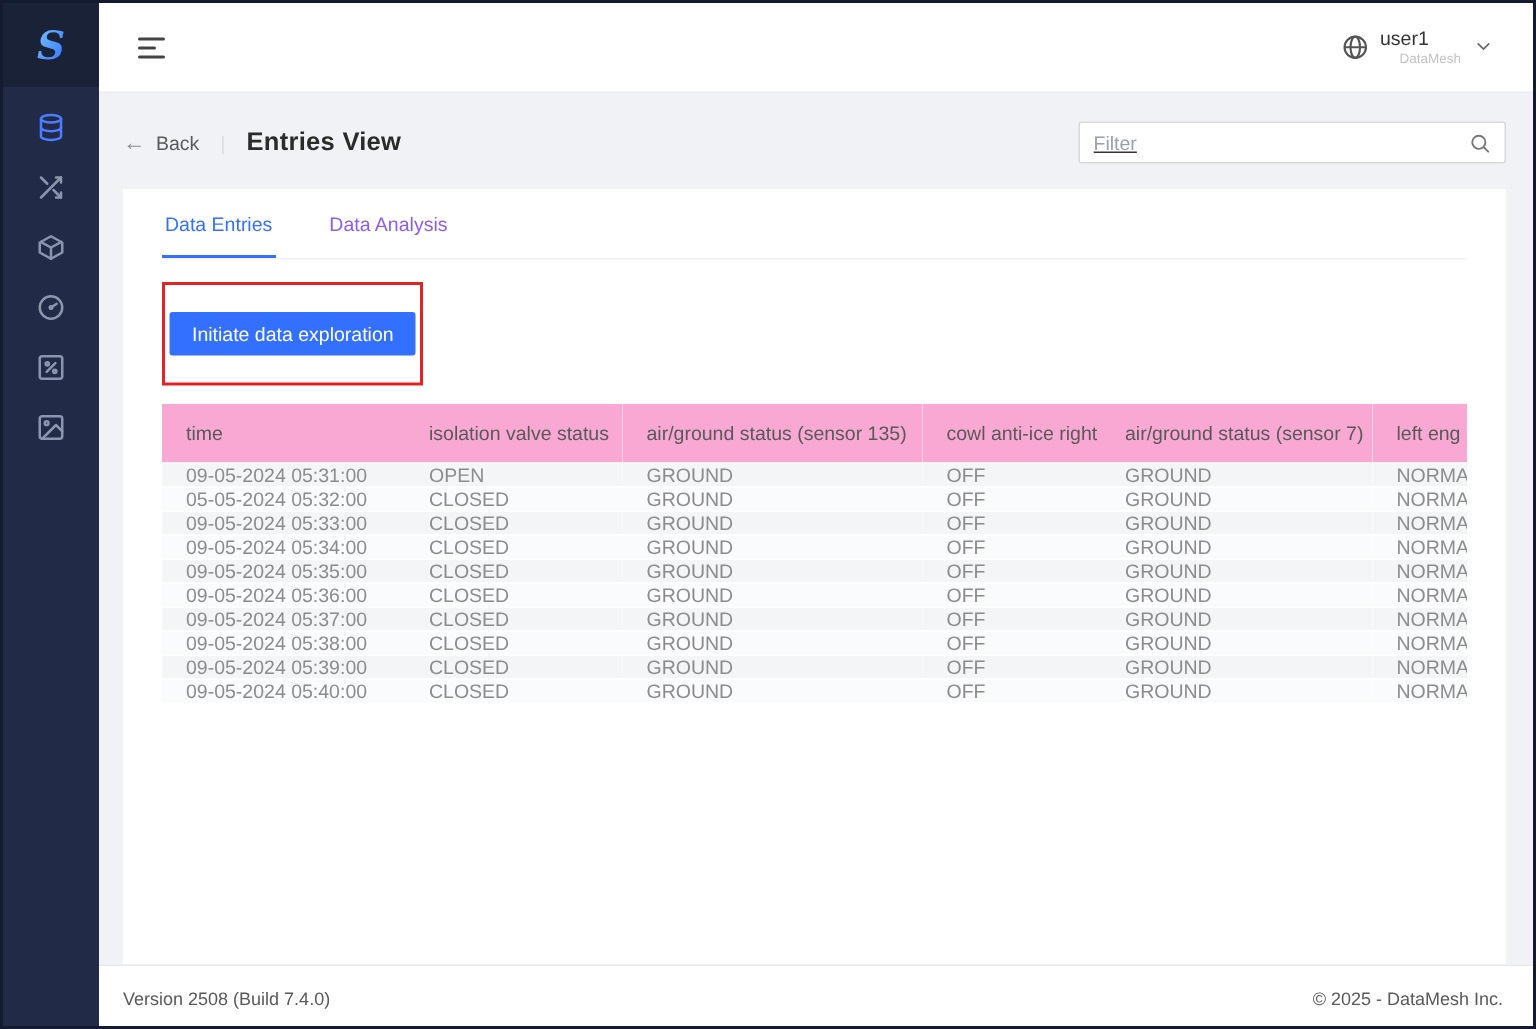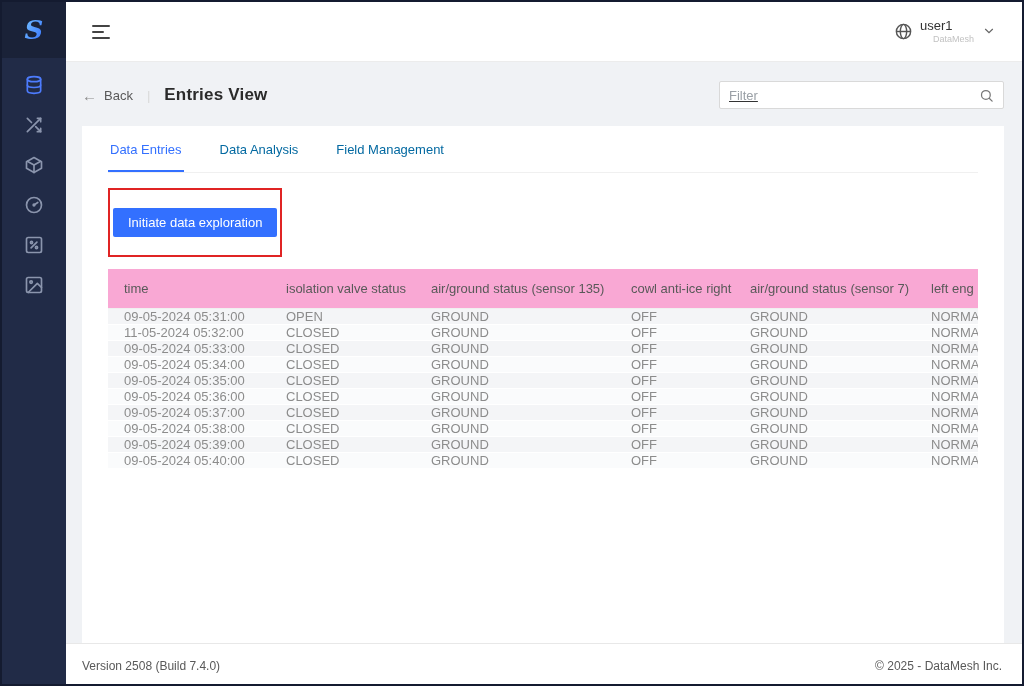--- a/index.html
+++ b/index.html
@@ -39,21 +39,21 @@
   .ph-divider { color:#d9d9d9; margin:0 14px; font-size:13px; }
   .page-title { font-size:17px; font-weight:700; color:#2b2b2b; letter-spacing:.2px; }
   .filter-box { margin-left:auto; width:285px; height:28px; background:#fff; border:1px solid #d9d9d9; border-radius:2px; display:flex; align-items:center; padding:0 9px; }
   .filter-box input { flex:1; border:0; outline:0; font-size:13px; color:#333; font-family:"Liberation Sans", sans-serif; background:transparent;text-decoration:underline; }
   .filter-box input::placeholder { color:#9aa0a6; }
   .search-ic { color:#777; display:flex; cursor:pointer; }
 
   
   .card { background:#fff; margin-top:14px; flex:1; min-height:0; padding:0 26px; overflow:hidden; display:flex; flex-direction:column; }
   .tabs { display:flex; gap:34px; border-bottom:1px solid #f0f0f0; flex-shrink:0; }
-  .tab { padding:16px 2px 13px; font-size:13px; color:#0369a1; cursor:pointer; border-bottom:2px solid transparent; }
+  .tab { padding:16px 2px 13px; font-size:13px; color:#8b5cf6; cursor:pointer; border-bottom:2px solid transparent; }
   .tab.active { color:#3370ff; border-bottom-color:#3370ff; }
   .btn-zone { padding:15px 0 12px; flex-shrink:0; }
   .red-box { display:inline-block; border:2px solid #e02424; padding:18px 3px; }
   .btn-primary { background:#3370ff; color:#fff; border:0; border-radius:2px; font-size:13px; padding:7px 15px; cursor:pointer; font-family:"Liberation Sans", sans-serif; }
 
   
   .table-wrap { flex:1; min-height:0; overflow:hidden; }
   table { border-collapse:collapse; table-layout:fixed; width:967px; }
   th { text-align:left; font-size:13px; font-weight:400; color:#595959; padding:12px 16px; border-bottom:1px solid #f0f0f0; white-space:nowrap; overflow:hidden; background:#f9a8d4; }
   td { font-size:13px; color:#8c8c8c; padding:0 16px; white-space:nowrap; overflow:hidden; }
@@ -195,21 +195,20 @@
                 <path d="M21 21l-4.3-4.3"></path>
             </svg>
           </span>
         </div>
       </div>
 
       <div class="card">
         <div class="tabs">
           <div class="tab active">Data Entries</div>
           <div class="tab">Data Analysis</div>
-          <div class="tab">Field Management</div>
         </div>
 
         <div class="btn-zone">
           <span class="red-box">
             <button class="btn-primary">Initiate data exploration</button>
           </span>
         </div>
 
         <div class="table-wrap">
           <table>
@@ -226,21 +225,21 @@
             <tbody>
                 <tr>
                   <td>09-05-2024 05:31:00</td>
                   <td>OPEN</td>
                   <td>GROUND</td>
                   <td>OFF</td>
                   <td>GROUND</td>
                   <td>NORMA</td>
                 </tr>
                 <tr>
-                  <td>11-05-2024 05:32:00</td>
+                  <td>05-05-2024 05:32:00</td>
                   <td>CLOSED</td>
                   <td>GROUND</td>
                   <td>OFF</td>
                   <td>GROUND</td>
                   <td>NORMA</td>
                 </tr>
                 <tr>
                   <td>09-05-2024 05:33:00</td>
                   <td>CLOSED</td>
                   <td>GROUND</td>

